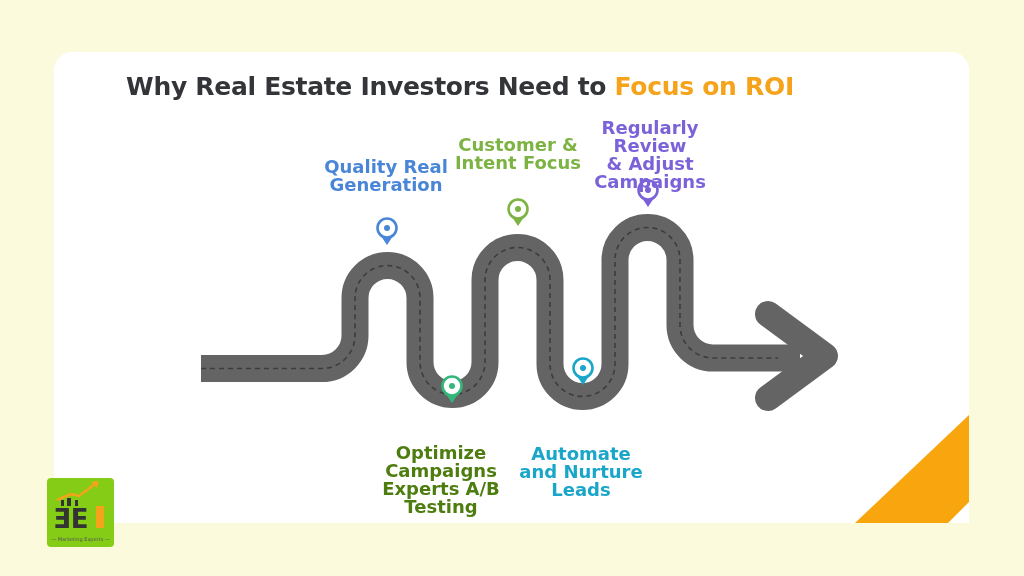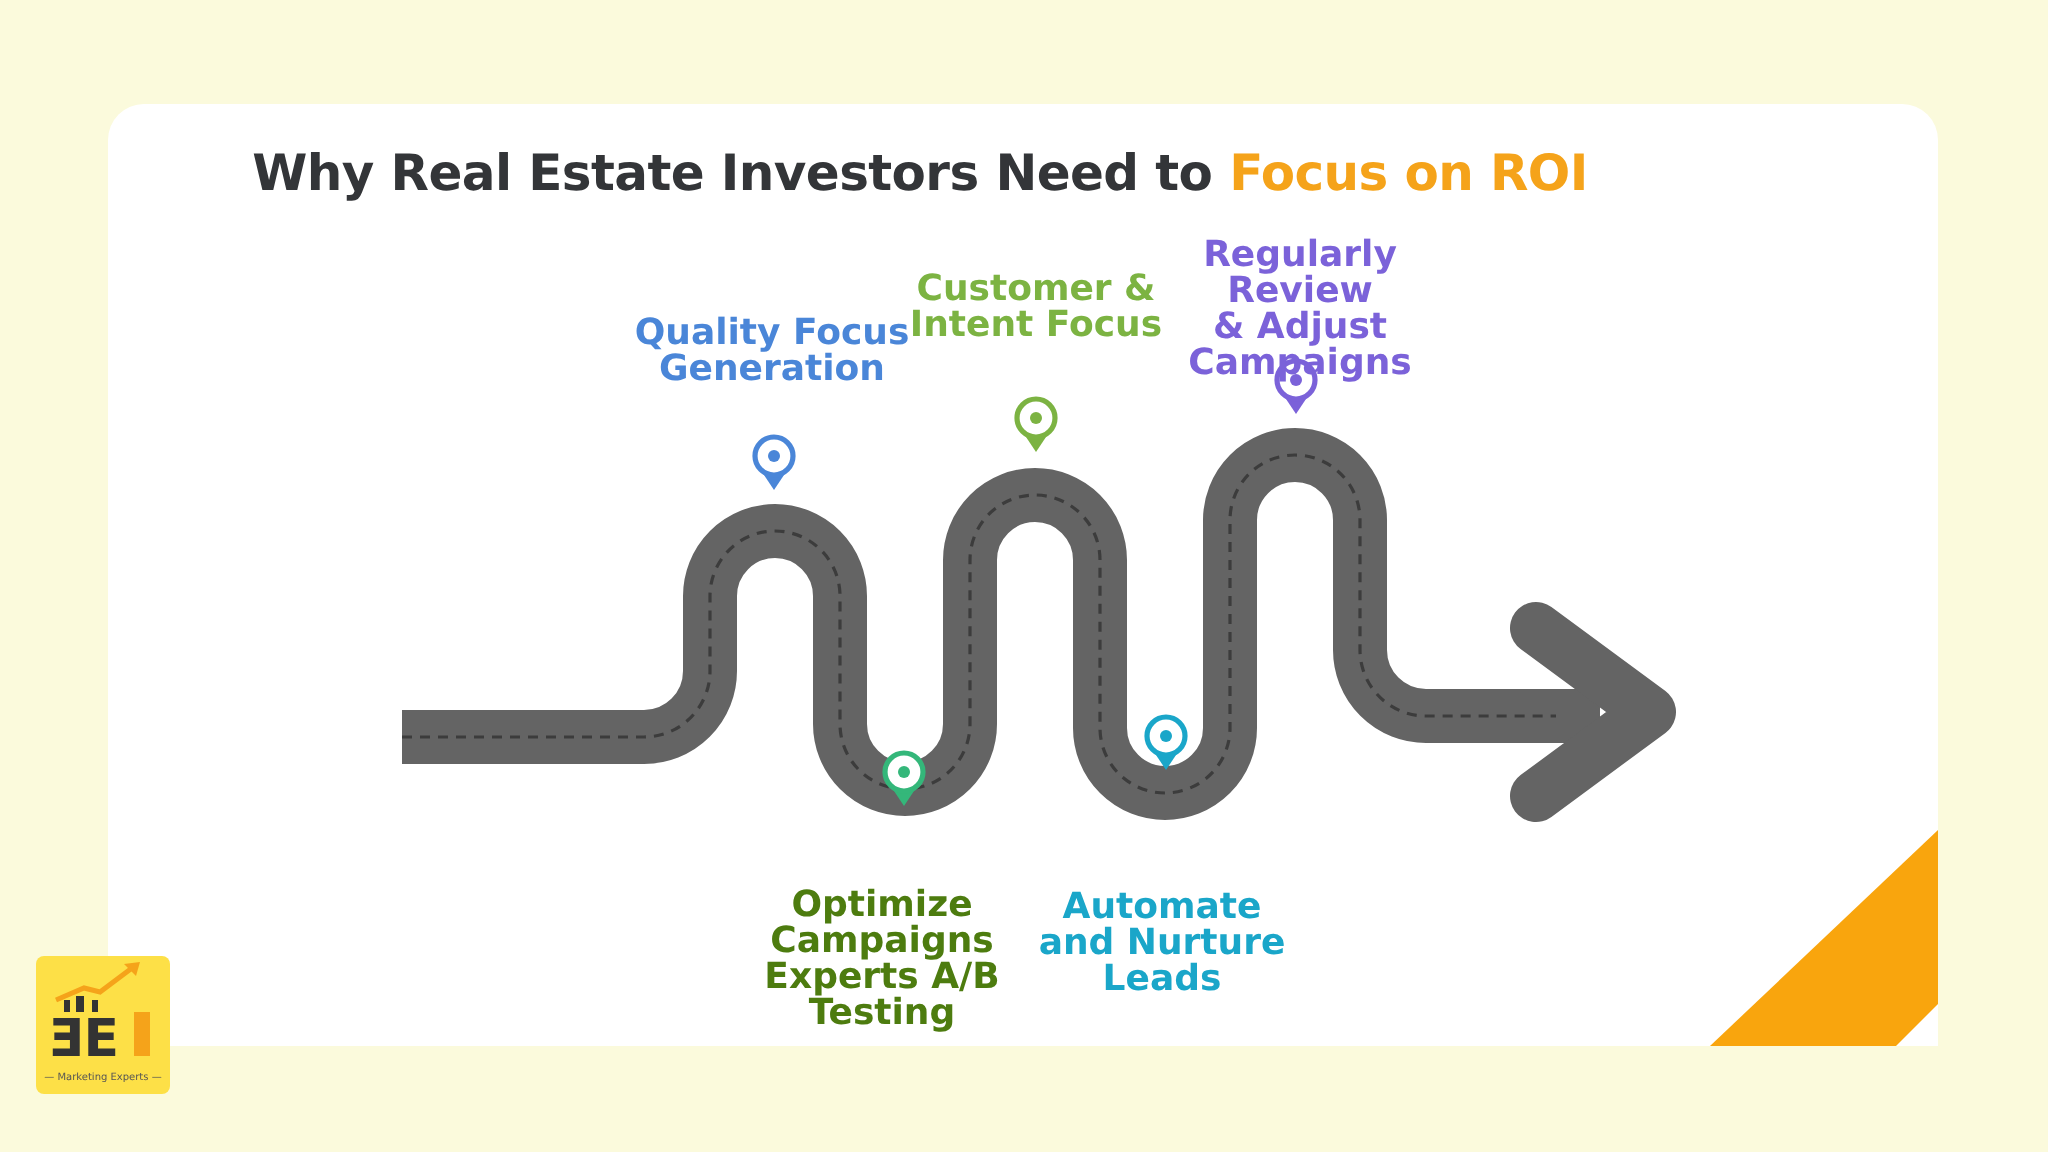--- a/index.html
+++ b/index.html
@@ -3,21 +3,21 @@
 <meta charset="utf-8">
 <style>
   html,body{margin:0;padding:0;}
   body{width:1024px;height:576px;background:#fbfadc;position:relative;overflow:hidden;font-family:"DejaVu Sans","Liberation Sans",sans-serif;}
   .card{position:absolute;left:54px;top:52px;width:915px;height:471px;background:#ffffff;border-radius:18px 18px 0 18px;overflow:hidden;}
   .corner{position:absolute;left:0;top:0;width:1024px;height:576px;pointer-events:none;}
   .title{position:absolute;left:0;top:72px;width:920px;text-align:center;font-size:25px;font-weight:bold;color:#333538;letter-spacing:-0.3px;}
   .title .hl{color:#f5a31a;}
   .road{position:absolute;left:0;top:0;}
   .label{position:absolute;text-align:center;font-weight:bold;font-size:18px;line-height:18px;width:160px;}
-  .logo{position:absolute;left:18px;top:478px;width:67px;height:69px;background:#fde047;border-radius:4px;}
+  .logo{position:absolute;left:47px;top:478px;width:67px;height:69px;background:#84cc16;border-radius:4px;}
   .logo-text{position:absolute;left:0;bottom:5px;width:67px;text-align:center;font-size:5px;color:#555;}
 </style>
 </head>
 <body>
 
 <div class="card"></div>
 
 <svg class="corner" width="1024" height="576">
   <polygon points="855,523 969,415 969,502 948,523" fill="#f9a50d"></polygon>
 </svg>
@@ -56,21 +56,21 @@
       <circle r="3" fill="#1aa6c9"></circle>
   </g>
   <g transform="translate(648,190)">
     <path d="M-8,5 L0,17 L8,5 Z" fill="#7b62d9"></path>
     <circle r="9.5" fill="#fff" stroke="#7b62d9" stroke-width="2.6"></circle>
       <circle r="3" fill="#7b62d9"></circle>
   </g>
 </svg>
 
 <div class="label" style="left:306px;top:158px;color:#4a86d8;">
-  <div>Quality Focus</div>
+  <div>Quality Real</div>
   <div>Generation</div>
 </div>
 <div class="label" style="left:361px;top:444px;color:#4d7c0f;">
   <div>Optimize</div>
   <div>Campaigns</div>
   <div>Experts A/B</div>
   <div>Testing</div>
 </div>
 <div class="label" style="left:438px;top:136px;color:#7cb342;">
   <div>Customer &amp;</div>

